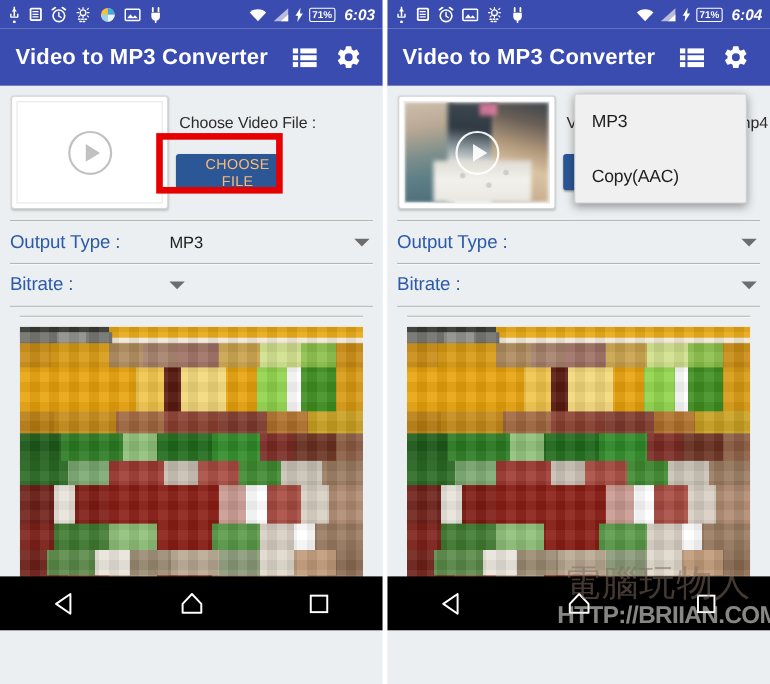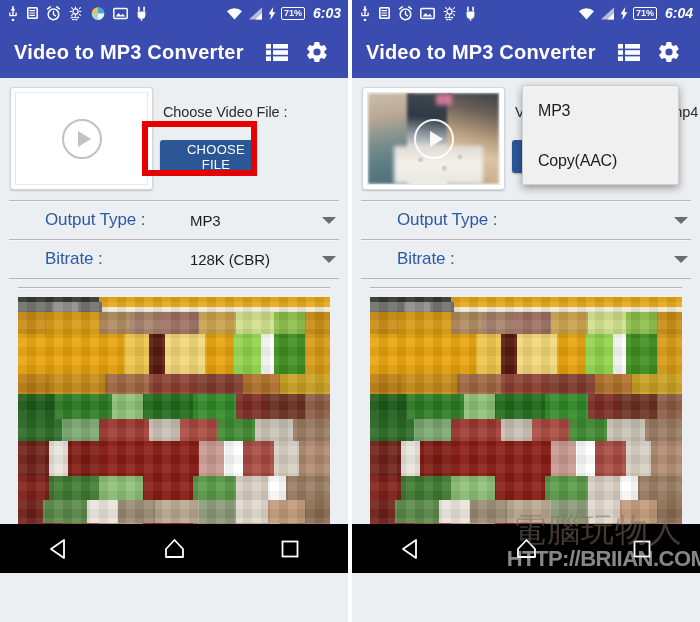--- a/index.html
+++ b/index.html
@@ -111,21 +111,21 @@
           opacity:.8; filter:blur(.6px); }
   .vf-pink { position:absolute; left:52%; top:1%; width:12%; height:12%;
           background:#e77fa6; filter:blur(2px); opacity:.85; }
 
   .file-right { flex:1; padding-left:10px; position:relative; }
   .file-label {
     font-size:14.5px; color:#2b2b2b; padding-top:5px;
     white-space:nowrap; letter-spacing:-.1px;margin-top:12px;
   }
   .btn {
-    background:#2b5797; color:#ffffff; border:none; border-radius:3px;
+    background:#2b5797; color:#fdba74; border:none; border-radius:3px;
     font-size:13.5px; letter-spacing:.3px; cursor:pointer;
     box-shadow:0 1px 2px rgba(0,0,0,.28);
     display:flex; align-items:center; justify-content:center;padding-left:19px;
   }
   .choose-btn {
     position:absolute; left:7px; top:53px; width:93px; height:33px;
     font-size:13px;
   }
   .redbox {
     position:absolute; left:-11px; top:34px; width:115px; height:55px;
@@ -133,21 +133,21 @@
   }
 
   .hr { height:1px; background:#b6b6b6; margin:0 9px;
         box-shadow:0 1px 0 #f7f7f7; }
 
   .opt-row {
     height:38px; display:flex; align-items:center;
     padding:0 9px; position:relative;
   }
   .opt-label { font-size:17px; color:#2a5aa8; flex:none; width:145px;
-               letter-spacing:-.1px;margin-left:36px; }
+               letter-spacing:-.1px; }
   .opt-value { font-size:15px; color:#1d1d1d; flex:1; letter-spacing:-.1px; }
   .caret {
     width:0; height:0; border-left:7px solid transparent;
     border-right:7px solid transparent; border-top:7px solid #6d6d6d;
     margin-right:3px;
   }
 
   .btn-row { display:flex; gap:9px; padding:4px 9px 0 9px; }
   .btn-row .btn { flex:1; height:32px; font-size:14px; }
 
@@ -319,21 +319,20 @@
       <div class="opt-row">
         <div class="opt-label">Output Type :</div>
         <div class="opt-value">MP3</div>
         <div class="caret"></div>
       </div>
 
       <div class="hr"></div>
 
       <div class="opt-row">
         <div class="opt-label">Bitrate :</div>
-        <div class="opt-value">128K (CBR)</div>
         <div class="caret"></div>
       </div>
 
       <div class="hr"></div>
 
       <div class="btn-row">
         <button class="btn">META-DATA</button>
         <button class="btn">CONVERT</button>
       </div>
 

